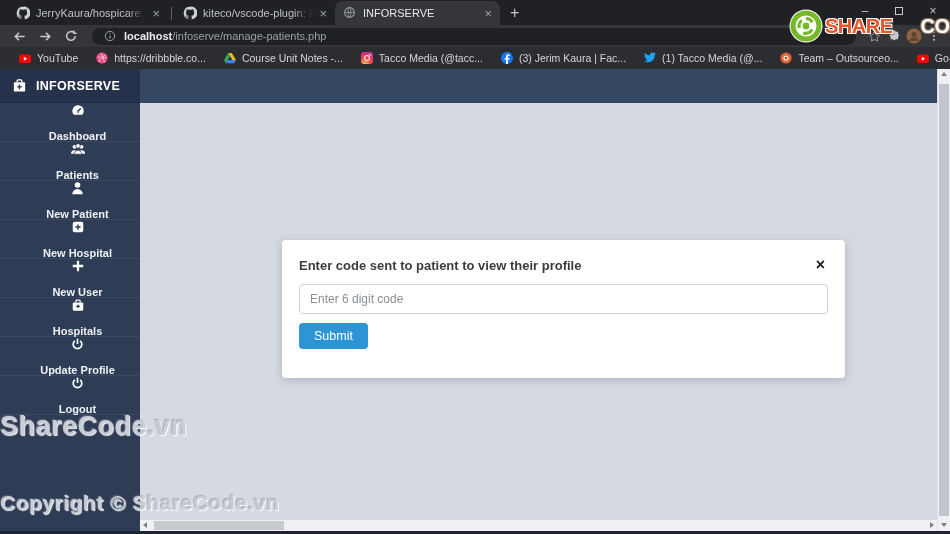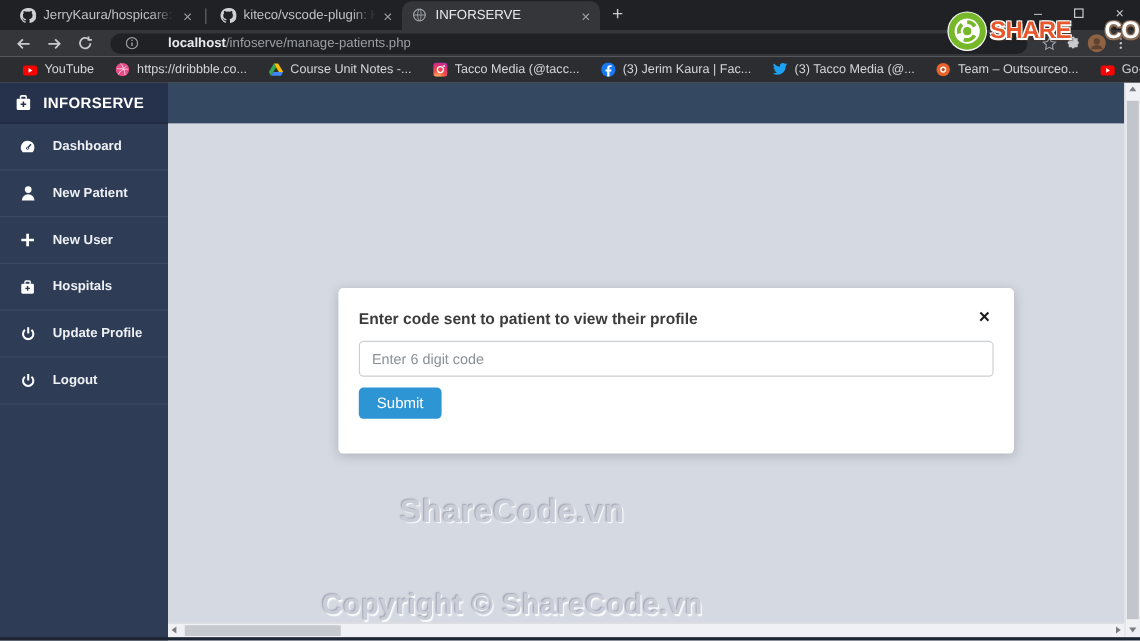--- a/index.html
+++ b/index.html
@@ -23,42 +23,42 @@
   .newtab{ color:#c7cacd; font-size:16px; margin:0 0 3px 10px; }
   .wincontrols{ position:absolute; right:0; top:0; height:22px; display:flex; }
   .wc{ width:34px; height:22px; display:flex; align-items:center; justify-content:center;
        color:#c7cacd; font-size:12px; }
   .wc .box{ width:8px; height:8px; border:1px solid #c7cacd; display:block; }
 
   .toolbar{ position:absolute; top:25px; left:0; right:0; height:22px;
             background:var(--chrome-mid,#35363a); display:flex; align-items:center; padding:0 8px; gap:4px; }
   .navbtn{ width:22px; display:flex; justify-content:center; }
   .urlpill{ flex:1; height:17px; border-radius:9px; background:var(--chrome-dark,#202124);
-            display:flex; align-items:center; padding:0 10px; gap:22px; margin:0 6px; min-width:0;}
+            display:flex; align-items:center; padding:0 10px; gap:6px; margin:0 6px; min-width:0;}
   .url{ font-size:11px; white-space:nowrap; overflow:hidden; }
   .url-host{ color:#e8eaed; font-weight:700; }
   .url-path{ color:#9aa0a6; font-weight:400; }
   .tool-ic{ display:flex; width:16px; justify-content:center; flex:none;}
 
   .bookmarks{ position:absolute; top:47px; left:0; right:0; height:22px;
               background:#2c2d30; display:flex; padding-left:10px; }
   .bm{ display:flex; align-items:center; gap:6px; padding:0 9px; color:#d3d6da;
        font-size:10.5px; white-space:nowrap; }
   .bm-ic{ display:flex; width:12px; height:12px; flex:none;}
 
   
   .sidebar{ position:absolute; left:0; top:69px; bottom:0; width:140px;
             background:var(--sidebar-bg,#2e3c55); }
   .brand{ height:34px; background:var(--sidebar-header-bg,#26324c); display:flex;
           align-items:center; gap:9px; padding-left:12px; color:#fff;
           font-weight:700; font-size:12.5px; letter-spacing:.3px;
           border-bottom:1px solid #1f2940; }
   .menu-item{ height:39px; display:flex; align-items:center; gap:13px; padding-left:15px;
               color:#eef1f5; font-size:11px; font-weight:700;
-              border-bottom:1px solid rgba(255,255,255,.07); cursor:pointer; }
+              border-bottom:1px solid rgba(255,255,255,.07); cursor:pointer;flex-direction:column; }
   .mi-ic{ width:16px; display:flex; justify-content:center; flex:none; }
 
   .page-topbar{ position:absolute; left:140px; top:69px; right:13px; height:34px;
                 background:var(--topbar-bg,#354862); }
   .content{ position:absolute; left:140px; top:103px; right:13px; bottom:15px;
             background:var(--content-bg,#d5d9e2); }
 
   .modal{ position:absolute; left:282px; top:240px; width:563px; height:138px;
           background:#fff; border-radius:4px; box-shadow:0 2px 10px rgba(0,0,0,.18);
           padding:18px 17px; }
@@ -66,25 +66,25 @@
   .modal-close{ position:absolute; right:20px; top:17px; font-size:16px; line-height:16px;
                 color:#1b1b1b; font-weight:700; cursor:pointer; }
   .modal input{ margin-top:11px; width:100%; height:30px; border:1px solid #ccd0d4;
                 border-radius:4px; padding:0 10px; font-size:12px; color:#444;
                 font-family:"Liberation Sans",sans-serif; outline:none;}
   .modal input::placeholder{ color:#8a9095; }
   .submit-btn{ margin-top:9px; background:var(--submit-blue,#2d95d3); color:#fff; border:none;
                border-radius:4px; font-size:12.5px; padding:6px 15px; cursor:pointer;
                font-family:"Liberation Sans",sans-serif;}
 
-  .emboss{ position:absolute; left:0; width:854px; text-align:center; font-weight:700;
+  .emboss{ position:absolute; left:0; width:854px; font-weight:700;
            color:#c9cdd8; letter-spacing:.5px;
            text-shadow:-1px -1px 1px rgba(125,130,143,.55), 1px 1px 1px rgba(255,255,255,.95); }
   .wm-center{ top:411px; font-size:27px; }
-  .wm-footer{ top:491px; font-size:24px; }
+  .wm-footer{ top:491px; font-size:21px; }
 
   
   .vscroll{ position:absolute; right:0; top:69px; width:13px; bottom:0;
             background:#f0f1f4; border-left:1px solid #dddfe3; }
   .vthumb{ position:absolute; left:1px; right:1px; top:15px; bottom:18px; background:#c2c5cb; }
   .hscroll{ position:absolute; left:140px; right:13px; top:519px; height:12px;
             background:#f0f1f4; border-top:1px solid #dcdee2; }
   .hthumb{ position:absolute; top:1px; bottom:1px; left:14px; width:130px; background:#c6c9ce; }
   .sb-btn{ position:absolute; display:flex; align-items:center; justify-content:center; }
   .tri-up{ width:0;height:0;border-left:3px solid transparent;border-right:3px solid transparent;border-bottom:4px solid #7a7d82;}
@@ -260,21 +260,21 @@
           </svg>
         </span>
         <span>(3) Jerim Kaura | Fac...</span>
       </div>
       <div class="bm">
         <span class="bm-ic">
           <svg width="13" height="11" viewBox="0 0 14 12">
             <path fill="#1da1f2" d="M14 1.4c-.5.2-1 .4-1.6.5.6-.4 1-.9 1.2-1.6-.5.3-1.1.6-1.8.7A2.9 2.9 0 0 0 6.8 3c0 .2 0 .5.1.7A8.1 8.1 0 0 1 1 .7 2.9 2.9 0 0 0 1.9 4.5c-.5 0-.9-.1-1.3-.3 0 1.4 1 2.6 2.3 2.8-.4.1-.8.1-1.3 0 .4 1.2 1.4 2 2.7 2A5.8 5.8 0 0 1 0 10.3 8.2 8.2 0 0 0 4.4 11.6c5.3 0 8.2-4.4 8.2-8.2v-.4c.5-.4 1-.9 1.4-1.6z"></path>
           </svg>
         </span>
-        <span>(3) Tacco Media (@...</span>
+        <span>(1) Tacco Media (@...</span>
       </div>
       <div class="bm">
         <span class="bm-ic">
           <svg width="12" height="12" viewBox="0 0 12 12">
             <circle cx="6" cy="6" r="5.6" fill="#e8622c"></circle>
             <circle cx="6" cy="6" r="2.6" fill="#fff" opacity=".92"></circle>
             <circle cx="6" cy="6" r="1.3" fill="#b94417"></circle>
           </svg>
         </span>
         <span>Team – Outsourceo...</span>
@@ -308,26 +308,48 @@
               <path d="M8 2.5A6.5 6.5 0 0 1 14.5 9c0 1.8-.7 3.4-1.9 4.5H3.4A6.5 6.5 0 0 1 8 2.5z" fill="#fff"></path>
               <path d="M8 9.5L11.2 6" stroke="#2e3c55" stroke-width="1.5"></path>
               <circle cx="8" cy="9.8" r="1.4" fill="#2e3c55"></circle>
               <circle cx="8" cy="9.8" r=".7" fill="#fff"></circle>
             </svg>
           </span>
           <span>Dashboard</span>
         </div>
         <div class="menu-item">
           <span class="mi-ic">
+            <svg width="17" height="14" viewBox="0 0 18 16">
+              <circle cx="5" cy="5.5" r="2.2" fill="#fff"></circle>
+              <circle cx="13" cy="5.5" r="2.2" fill="#fff"></circle>
+              <circle cx="9" cy="4.5" r="2.6" fill="#fff" stroke="#2e3c55" stroke-width=".8"></circle>
+              <path d="M1 13.5a4 4 0 0 1 8 0z" fill="#fff"></path>
+              <path d="M9 13.5a4 4 0 0 1 8 0z" fill="#fff"></path>
+              <path d="M4.5 14a4.5 4.5 0 0 1 9 0z" fill="#fff" stroke="#2e3c55" stroke-width=".8"></path>
+            </svg>
+          </span>
+          <span>Patients</span>
+        </div>
+        <div class="menu-item">
+          <span class="mi-ic">
             <svg width="13" height="14" viewBox="0 0 14 16">
               <circle cx="7" cy="4.5" r="3.2" fill="#fff"></circle>
               <path d="M1 15a6 6 0 0 1 12 0z" fill="#fff"></path>
             </svg>
           </span>
           <span>New Patient</span>
+        </div>
+        <div class="menu-item">
+          <span class="mi-ic">
+            <svg width="14" height="14" viewBox="0 0 16 16">
+              <rect x="2" y="2" width="12" height="12" rx="2.2" fill="#fff"></rect>
+              <path d="M8 5v6M5 8h6" stroke="#2e3c55" stroke-width="1.7"></path>
+            </svg>
+          </span>
+          <span>New Hospital</span>
         </div>
         <div class="menu-item">
           <span class="mi-ic">
             <svg width="14" height="14" viewBox="0 0 16 16">
               <path d="M8 2v12M2 8h12" stroke="#fff" stroke-width="2.6"></path>
             </svg>
           </span>
           <span>New User</span>
         </div>
         <div class="menu-item">

